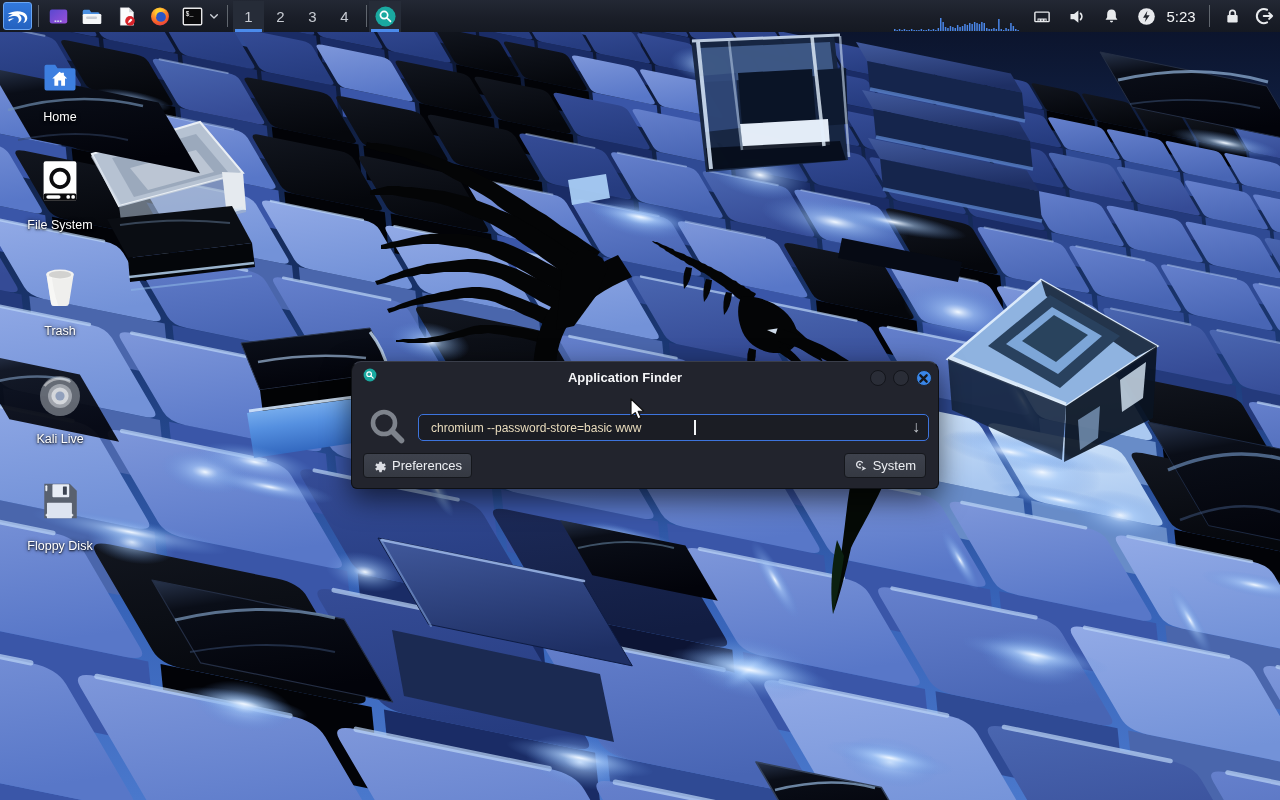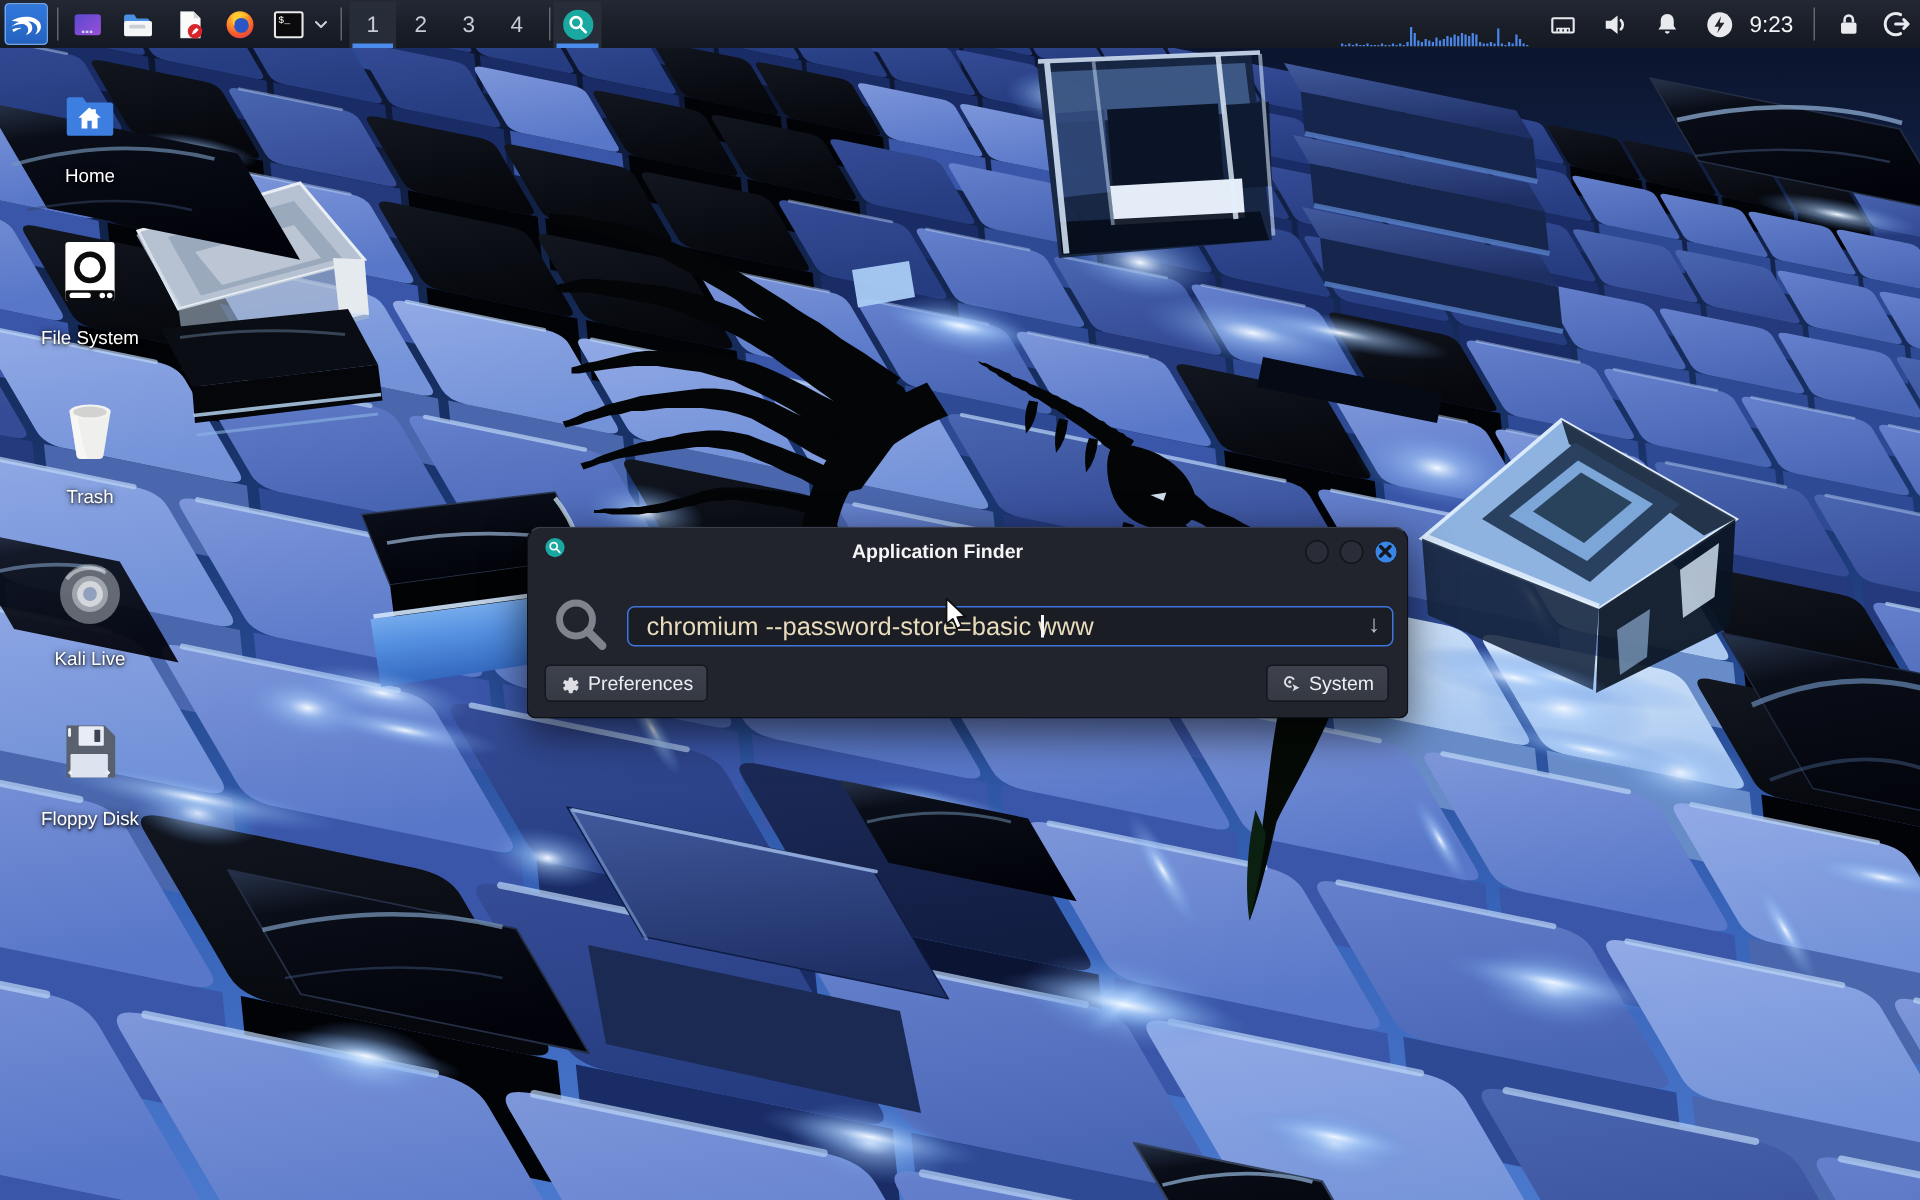--- a/index.html
+++ b/index.html
@@ -7,25 +7,25 @@
 #panel{position:absolute;left:0;top:0;width:1280px;height:32px;background:linear-gradient(180deg,#232834 0%,#1a1e28 55%,#151922 100%);z-index:50}
 #panel .abs{position:absolute;top:0;height:32px;display:flex;align-items:center;justify-content:center}
 .psep{position:absolute;top:5px;width:1px;height:22px;background:#60666e}
 .kali-btn{position:absolute;left:3px;top:2px;width:29px;height:28px;background:linear-gradient(180deg,#3178dc,#2462c0);border-radius:3px;border:1px solid #6aa6f4;display:flex;align-items:center;justify-content:center}
 .wsnum{color:#c7cbd2;font-size:15px}
 .uline{position:absolute;bottom:0;height:3px;background:#4b8bec}
 .tile{position:absolute;top:1px;height:31px;background:#262c38}
 .clock{color:#f2f4f6;font-size:15px}
 .icon-ct{position:absolute;z-index:5;display:flex;align-items:center;justify-content:center}
 .lbl{position:absolute;z-index:5;color:#fff;font-size:12.5px;text-shadow:0 1px 2px rgba(0,0,0,.9),0 0 4px rgba(0,0,0,.7);text-align:center;width:140px;transform:translateX(-70px)}
-#dlg{position:absolute;left:351px;top:351px;width:588px;height:128px;background:#22242d;border-radius:10px 10px 6px 6px;border:1px solid #0e1014;border-top-color:#3a3e4a;box-shadow:0 10px 28px rgba(0,0,0,.6);z-index:60}
+#dlg{position:absolute;left:351px;top:361px;width:588px;height:128px;background:#22242d;border-radius:10px 10px 6px 6px;border:1px solid #0e1014;border-top-color:#3a3e4a;box-shadow:0 10px 28px rgba(0,0,0,.6);z-index:60}
 #dlg .title{position:absolute;top:0;left:0;right:40px;height:30px;display:flex;align-items:center;justify-content:center;color:#f4f5f7;font-weight:bold;font-size:13px}
 #dlg .appico{position:absolute;left:11px;top:6px}
 .winbtn{position:absolute;top:7.5px;width:16px;height:16px;border-radius:50%;background:#2a2d37;border:1.5px solid #13151b}
-#dlg input{position:absolute;left:66px;top:52px;width:511px;height:27px;background:#1b1d24;border:1.5px solid #3d74dd;border-radius:5px;color:#e9dcbd;font-size:17px;font-family:"Liberation Sans",sans-serif;padding:1px 28px 0 12px;outline:none;caret-color:#fff}
+#dlg input{position:absolute;left:66px;top:52px;width:511px;height:27px;background:#1b1d24;border:1.5px solid #3d74dd;border-radius:5px;color:#e9dcbd;font-size:12px;font-family:"Liberation Sans",sans-serif;padding:1px 28px 0 12px;outline:none;caret-color:#fff}
 #dlg .darr{position:absolute;right:18px;top:56px;color:#c0c4ca;font-size:16px}
 .btn{position:absolute;bottom:10px;height:25px;background:linear-gradient(180deg,#3e424d,#353942);border:1px solid #15171c;border-radius:4px;color:#eceef2;font-size:13px;display:flex;align-items:center;gap:5px;padding:0 9px}
 </style></head>
 <body>
 <div id="desk">
 <svg xmlns="http://www.w3.org/2000/svg" width="1280" height="800" viewBox="0 0 1280 800" style="position:absolute;left:0;top:0">
       <defs>
         <linearGradient id="gL" x1="0" y1="0" x2="0.25" y2="1">
           <stop offset="0" stop-color="#92aae6"></stop>
           <stop offset="1" stop-color="#7392d8"></stop>
@@ -783,21 +783,21 @@
           <path d="M12 3 c-3.5 0-5.5 2.6-5.5 6 v4 l-2 3 h15 l-2-3 v-4 c0-3.4-2-6-5.5-6 Z" fill="#e8eaed"></path>
           <path d="M10 17.5 a2 2 0 0 0 4 0 Z" fill="#e8eaed"></path>
         </svg>
       </div>
   <div class="abs" style="left:1134px;width:24px">
         <svg width="21" height="21" viewBox="0 0 24 24" xmlns="http://www.w3.org/2000/svg">
           <circle cx="12" cy="12" r="9.5" fill="#e8eaed"></circle>
           <path d="M13 5.5 l-5 8 h3.4 l-1.4 5 l5.6-8 h-3.6 Z" fill="#22262e"></path>
         </svg>
       </div>
-  <div class="abs clock" style="left:1163px;width:36px">9:23</div>
+  <div class="abs clock" style="left:1163px;width:36px">5:23</div>
   <div class="psep" style="left:1209px"></div>
   <div class="abs" style="left:1220px;width:24px">
         <svg width="19" height="19" viewBox="0 0 24 24" xmlns="http://www.w3.org/2000/svg">
           <rect x="5.5" y="10" width="13" height="9.5" rx="1.5" fill="#e8eaed"></rect>
           <path d="M8.5 10 v-2.3 a3.5 3.5 0 0 1 7 0 V10" stroke="#e8eaed" stroke-width="2.1" fill="none"></path>
         </svg>
       </div>
   <div class="abs" style="left:1252px;width:26px">
         <svg width="20" height="20" viewBox="0 0 24 24" xmlns="http://www.w3.org/2000/svg">
           <path d="M14.5 4.5 a8.5 8.5 0 1 0 0 15.2" stroke="#e8eaed" stroke-width="2.4" fill="none" stroke-linecap="round"></path>

